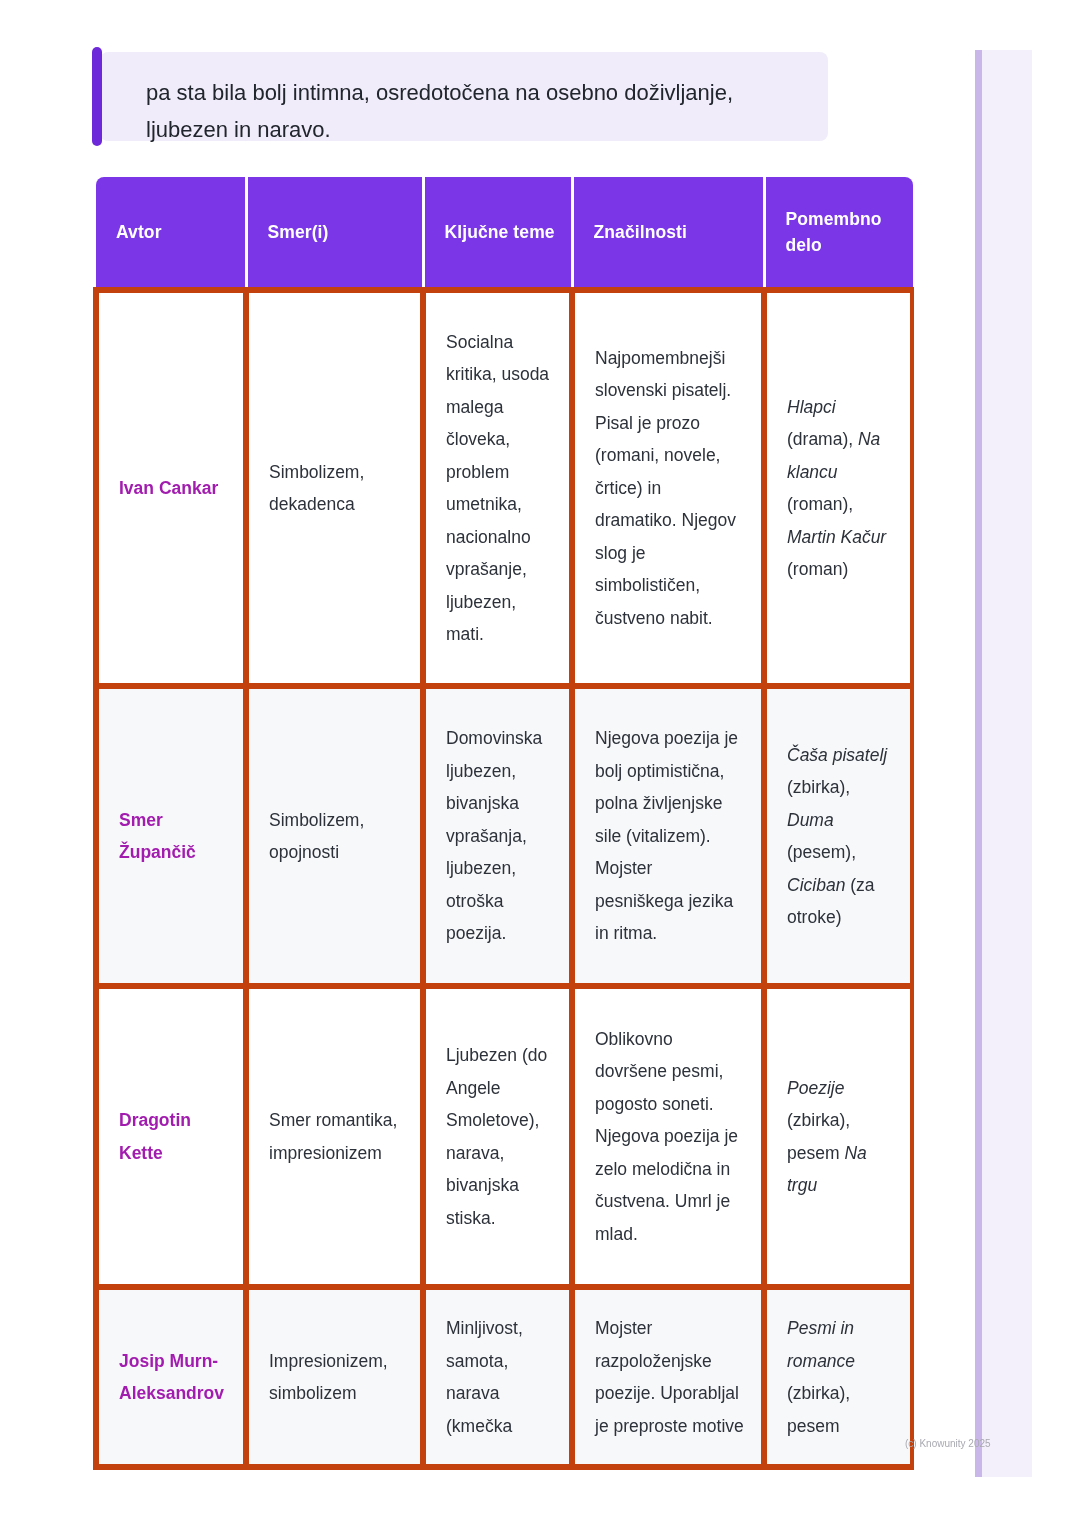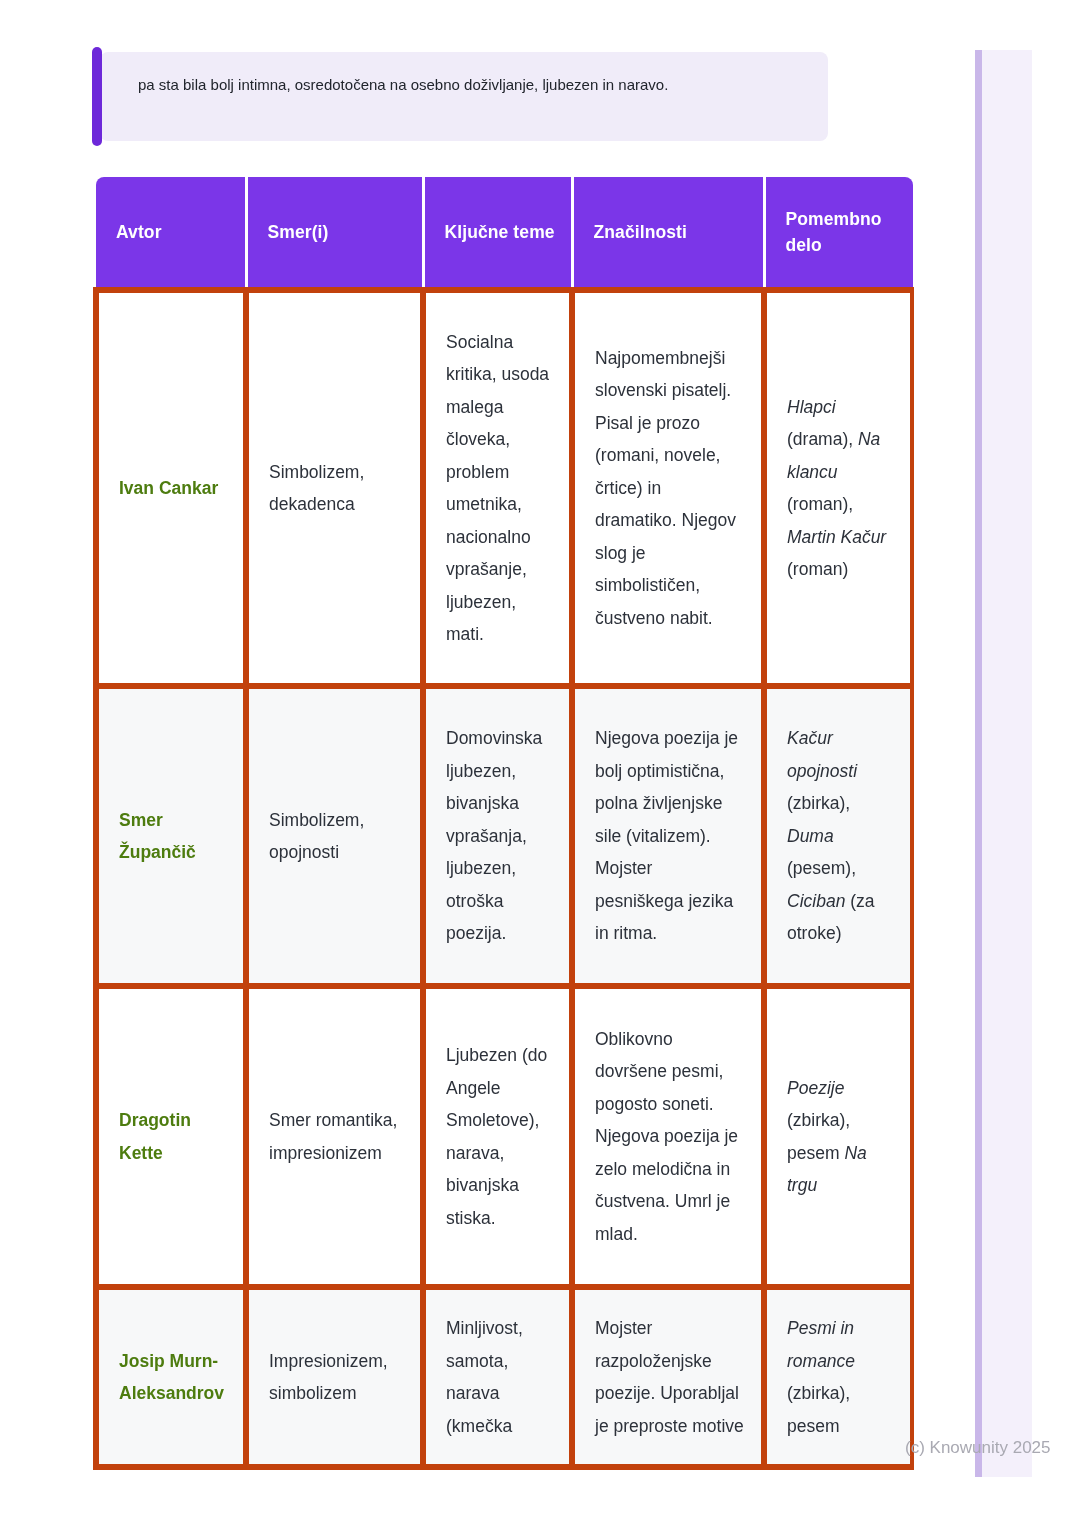--- a/index.html
+++ b/index.html
@@ -14,22 +14,22 @@
   
   .quote-bg {
     position:absolute; left:100px; top:52px; width:728px; height:89px;
     background:#f0ecf9; border-radius:8px;
   }
   .quote-bar {
     position:absolute; left:92px; top:47px; width:10px; height:99px;
     background:#6d28d9; border-radius:5px;
   }
   .quote-text {
-    margin:8px; padding:6px 30px 0 30px;
-    font-size:15px; line-height:37px; color:#21252d;
+    margin:16px; padding:6px 30px 0 30px;
+    font-size:22px; line-height:37px; color:#21252d;
   }
 
   
   .table-clip {
     position:absolute; left:93px; top:177px; width:821px; height:1300px;
     overflow:hidden;
   }
   table.authors { border-collapse:collapse; table-layout:fixed; width:817px;padding-left:24px; }
   thead th {
     background:#7b36e8; color:#ffffff;
@@ -44,41 +44,41 @@
   thead th:last-child { border-top-right-radius:8px; }
 
   tbody td {
     border:6px solid #c2410c; vertical-align:middle;
     padding:22px 16px 22px 20px;
     font-size:17.5px; line-height:32.5px; color:#2c313a;
     background:#ffffff; box-sizing:border-box;
     overflow-wrap:break-word;
   }
   tbody tr.alt td { background:#f7f8f9; }
-  td.author { font-weight:bold; color:#4d7c0f; }
+  td.author { font-weight:bold; color:#a21caf; }
   td.works i { font-style:italic; }
   tr[data-row="0"] td { height:396px; }
   tr[data-row="1"] td { height:300px; }
   tr[data-row="2"] td { height:301px; }
   tr[data-row="3"] td { height:180px; }
 
   
   .side-strip-line {
     position:absolute; left:975px; top:50px; width:7px; height:1427px;
     background:#c9b7e9;
   }
   .side-strip-fill {
     position:absolute; left:982px; top:50px; width:50px; height:1427px;
     background:#f4f0fb;
   }
 
   
   .watermark {
     position:absolute; top:1438px; left:905px;
-    font-size:17px; color:#a9a9b2; white-space:nowrap;
+    font-size:10px; color:#a9a9b2; white-space:nowrap;
   }
 </style>
 </head>
 <body>
 
 <div class="page">
 
   <div class="quote-bg">
     <p class="quote-text">pa sta bila bolj intimna, osredotočena na osebno doživljanje, ljubezen in naravo.</p>
   </div>
@@ -108,21 +108,21 @@
             <td>Simbolizem, dekadenca</td>
             <td>Socialna kritika, usoda malega človeka, problem umetnika, nacionalno vprašanje, ljubezen, mati.</td>
             <td>Najpomembnejši slovenski pisatelj. Pisal je prozo (romani, novele, črtice) in dramatiko. Njegov slog je simbolističen, čustveno nabit.</td>
             <td class="works"><i>Hlapci</i><span> (drama), </span><i>Na klancu</i><span> (roman), </span><i>Martin Kačur</i><span> (roman)</span></td>
           </tr>
           <tr data-row="1" class="alt">
             <td class="author">Smer Župančič</td>
             <td>Simbolizem, opojnosti</td>
             <td>Domovinska ljubezen, bivanjska vprašanja, ljubezen, otroška poezija.</td>
             <td>Njegova poezija je bolj optimistična, polna življenjske sile (vitalizem). Mojster pesniškega jezika in ritma.</td>
-            <td class="works"><i>Kačur opojnosti</i><span> (zbirka), </span><i>Duma</i><span> (pesem), </span><i>Ciciban</i><span> (za otroke)</span></td>
+            <td class="works"><i>Čaša pisatelj</i><span> (zbirka), </span><i>Duma</i><span> (pesem), </span><i>Ciciban</i><span> (za otroke)</span></td>
           </tr>
           <tr data-row="2">
             <td class="author">Dragotin Kette</td>
             <td>Smer romantika, impresionizem</td>
             <td>Ljubezen (do Angele Smoletove), narava, bivanjska stiska.</td>
             <td>Oblikovno dovršene pesmi, pogosto soneti. Njegova poezija je zelo melodična in čustvena. Umrl je mlad.</td>
             <td class="works"><i>Poezije</i><span> (zbirka), pesem </span><i>Na trgu</i></td>
           </tr>
           <tr data-row="3" class="alt">
             <td class="author">Josip Murn-Aleksandrov</td>

